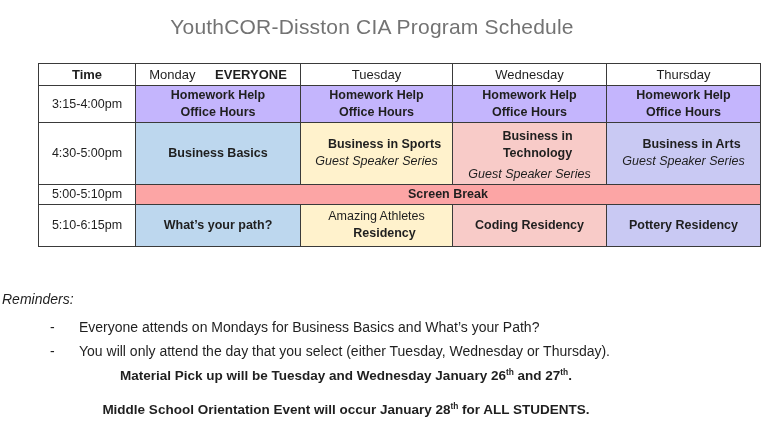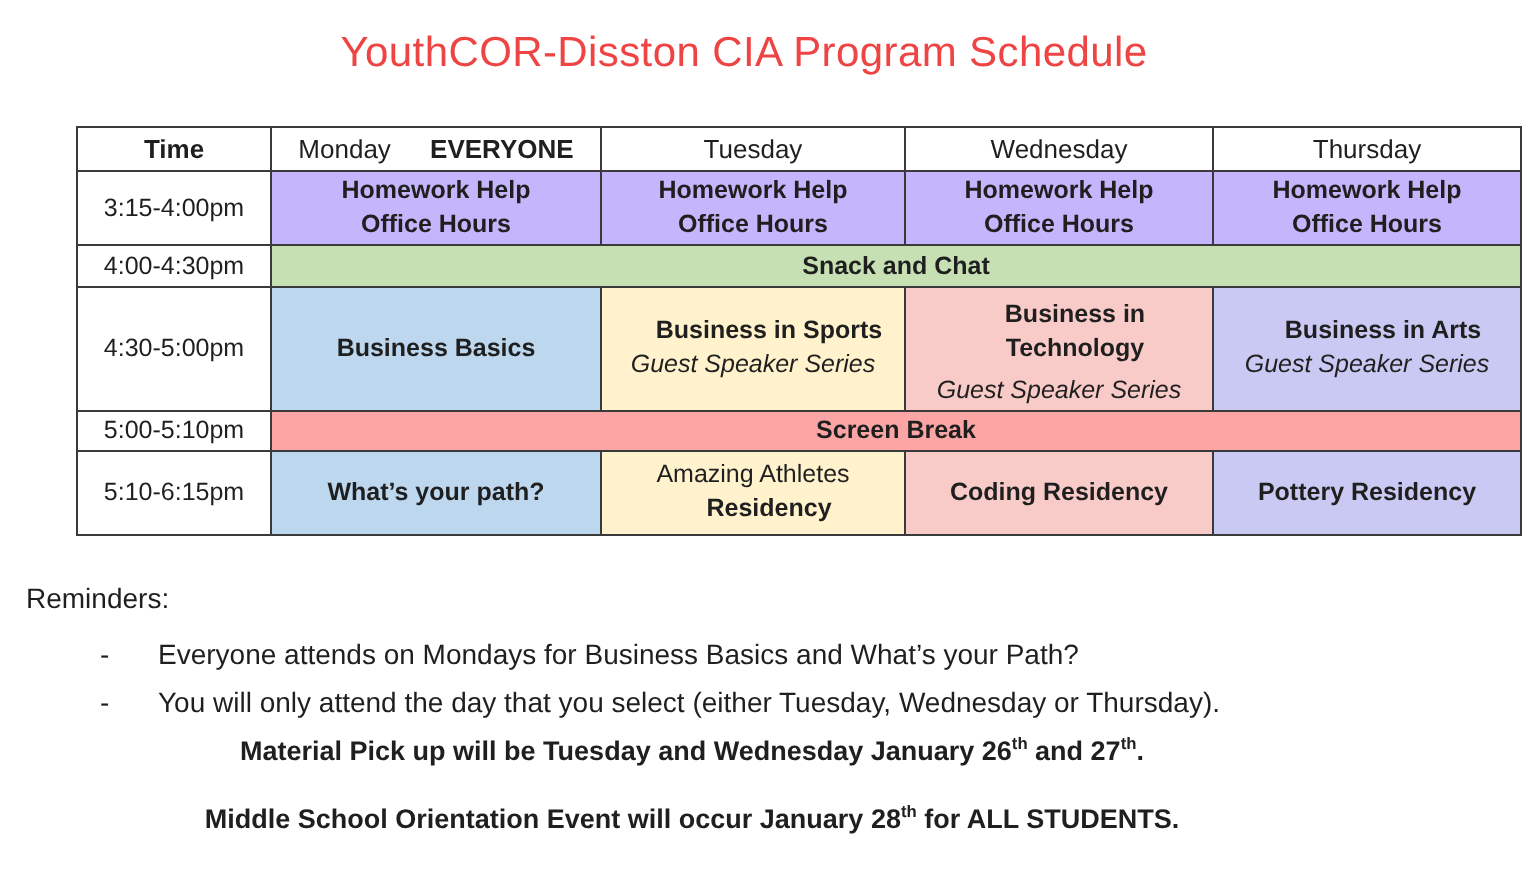--- a/index.html
+++ b/index.html
@@ -3,21 +3,21 @@
 <meta charset="utf-8">
 <style>
   html,body{margin:0;padding:0;}
   body{
     width:768px;height:446px;background:#ffffff;
     font-family:"Liberation Sans","DejaVu Sans",sans-serif;
     color:#1f1f1f;position:relative;overflow:hidden;
   }
   .title{
     position:absolute;top:15px;left:0;width:744px;
-    text-align:center;font-size:21px;color:#ef4444;letter-spacing:0.2px;
+    text-align:center;font-size:21px;color:#737373;letter-spacing:0.2px;
   }
   table.schedule{
     position:absolute;left:38px;top:63px;width:722px;
     border-collapse:collapse;table-layout:fixed;
   }
   table.schedule td{
     border:1.5px solid #3a3a3a;
     text-align:center;vertical-align:middle;
     font-size:12.5px;line-height:1.35;
     padding:1px 4px;overflow:hidden;
@@ -39,21 +39,21 @@
   .bg-peach{background:#c4b5fd;}
   .bg-green{background:#C6E0B4;}
   .bg-blue{background:#BDD7EE;}
   .bg-yellow{background:#FFF2CC;margin-top:36px;}
   .bg-pink{background:#F8CBC8;}
   .bg-lavender{background:#C9C9F3;}
   .bg-gray{background:#fca5a5;}
   .two-line span{display:block;}
   .narrow-title{display:block;max-width:112px;margin:4px auto;}
   .reminders-heading{
-    position:absolute;left:13px;top:291px;font-size:14px;
+    position:absolute;left:2px;top:291px;font-size:14px;font-style:italic;
   }
   .reminder-list{position:absolute;left:50px;top:319px;}
   .reminder-item{display:flex;font-size:14px;margin-bottom:8px;}
   .dash{width:29px;flex:0 0 29px;}
   .note{
     position:absolute;left:0;width:692px;text-align:center;
     font-size:13.5px;font-weight:bold;
   }
   .note-1{top:368px;}
   .note-2{top:402px;}
@@ -94,24 +94,20 @@
       <td class="bg-peach b two-line">
           <span>Homework Help</span>
           <span>Office Hours</span>
         </td>
       <td class="bg-peach b two-line">
           <span>Homework Help</span>
           <span>Office Hours</span>
         </td>
     </tr>
 
-    <tr class="r-snack">
-      <td class="t-time">4:00-4:30pm</td>
-      <td class="bg-green b" colspan="4">Snack and Chat</td>
-    </tr>
 
     <tr class="r-class">
       <td class="t-time">4:30-5:00pm</td>
       <td class="bg-blue b">Business Basics</td>
       <td class="bg-yellow">
           <span class="b" style="display:block">Business in Sports</span>
           <span class="it" style="display:block">Guest Speaker Series</span>
         </td>
       <td class="bg-pink">
           <span class="b narrow-title">Business in Technology</span>

